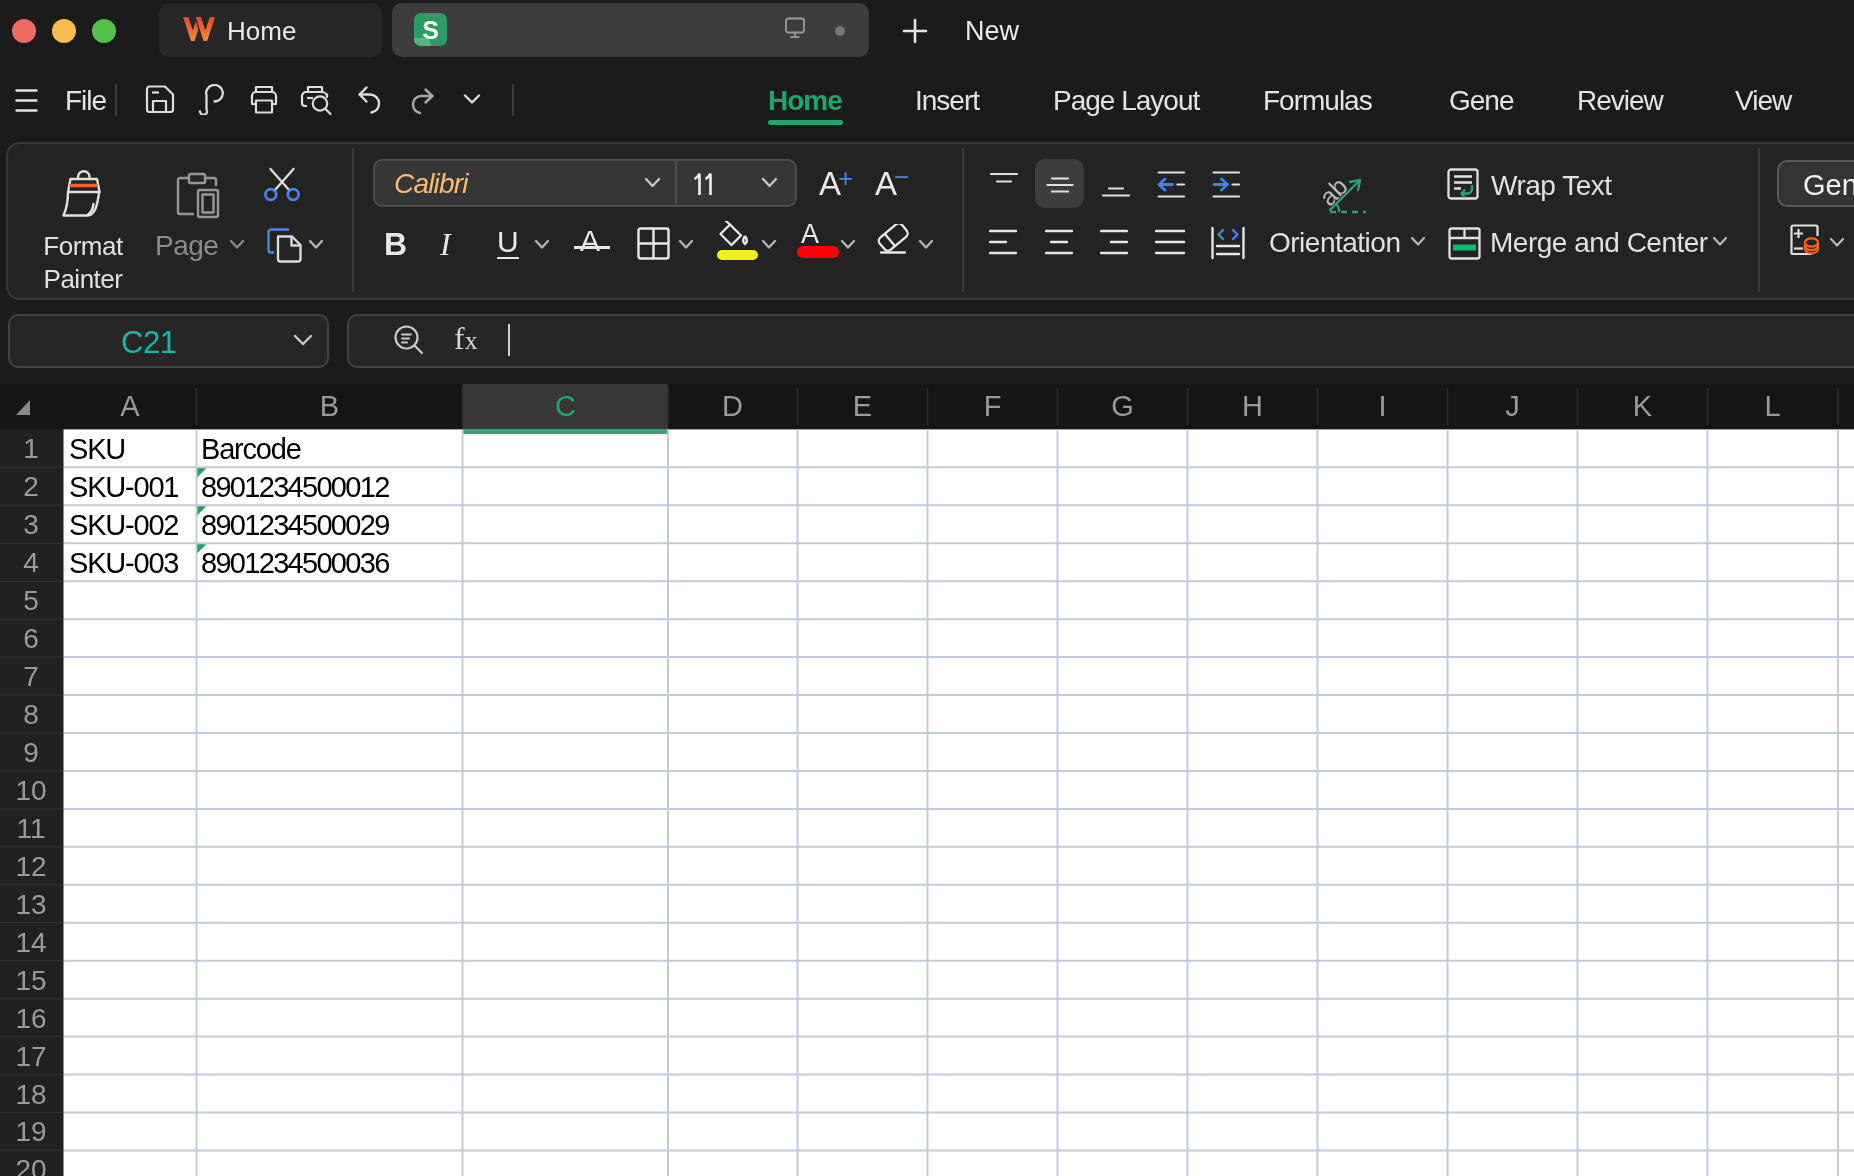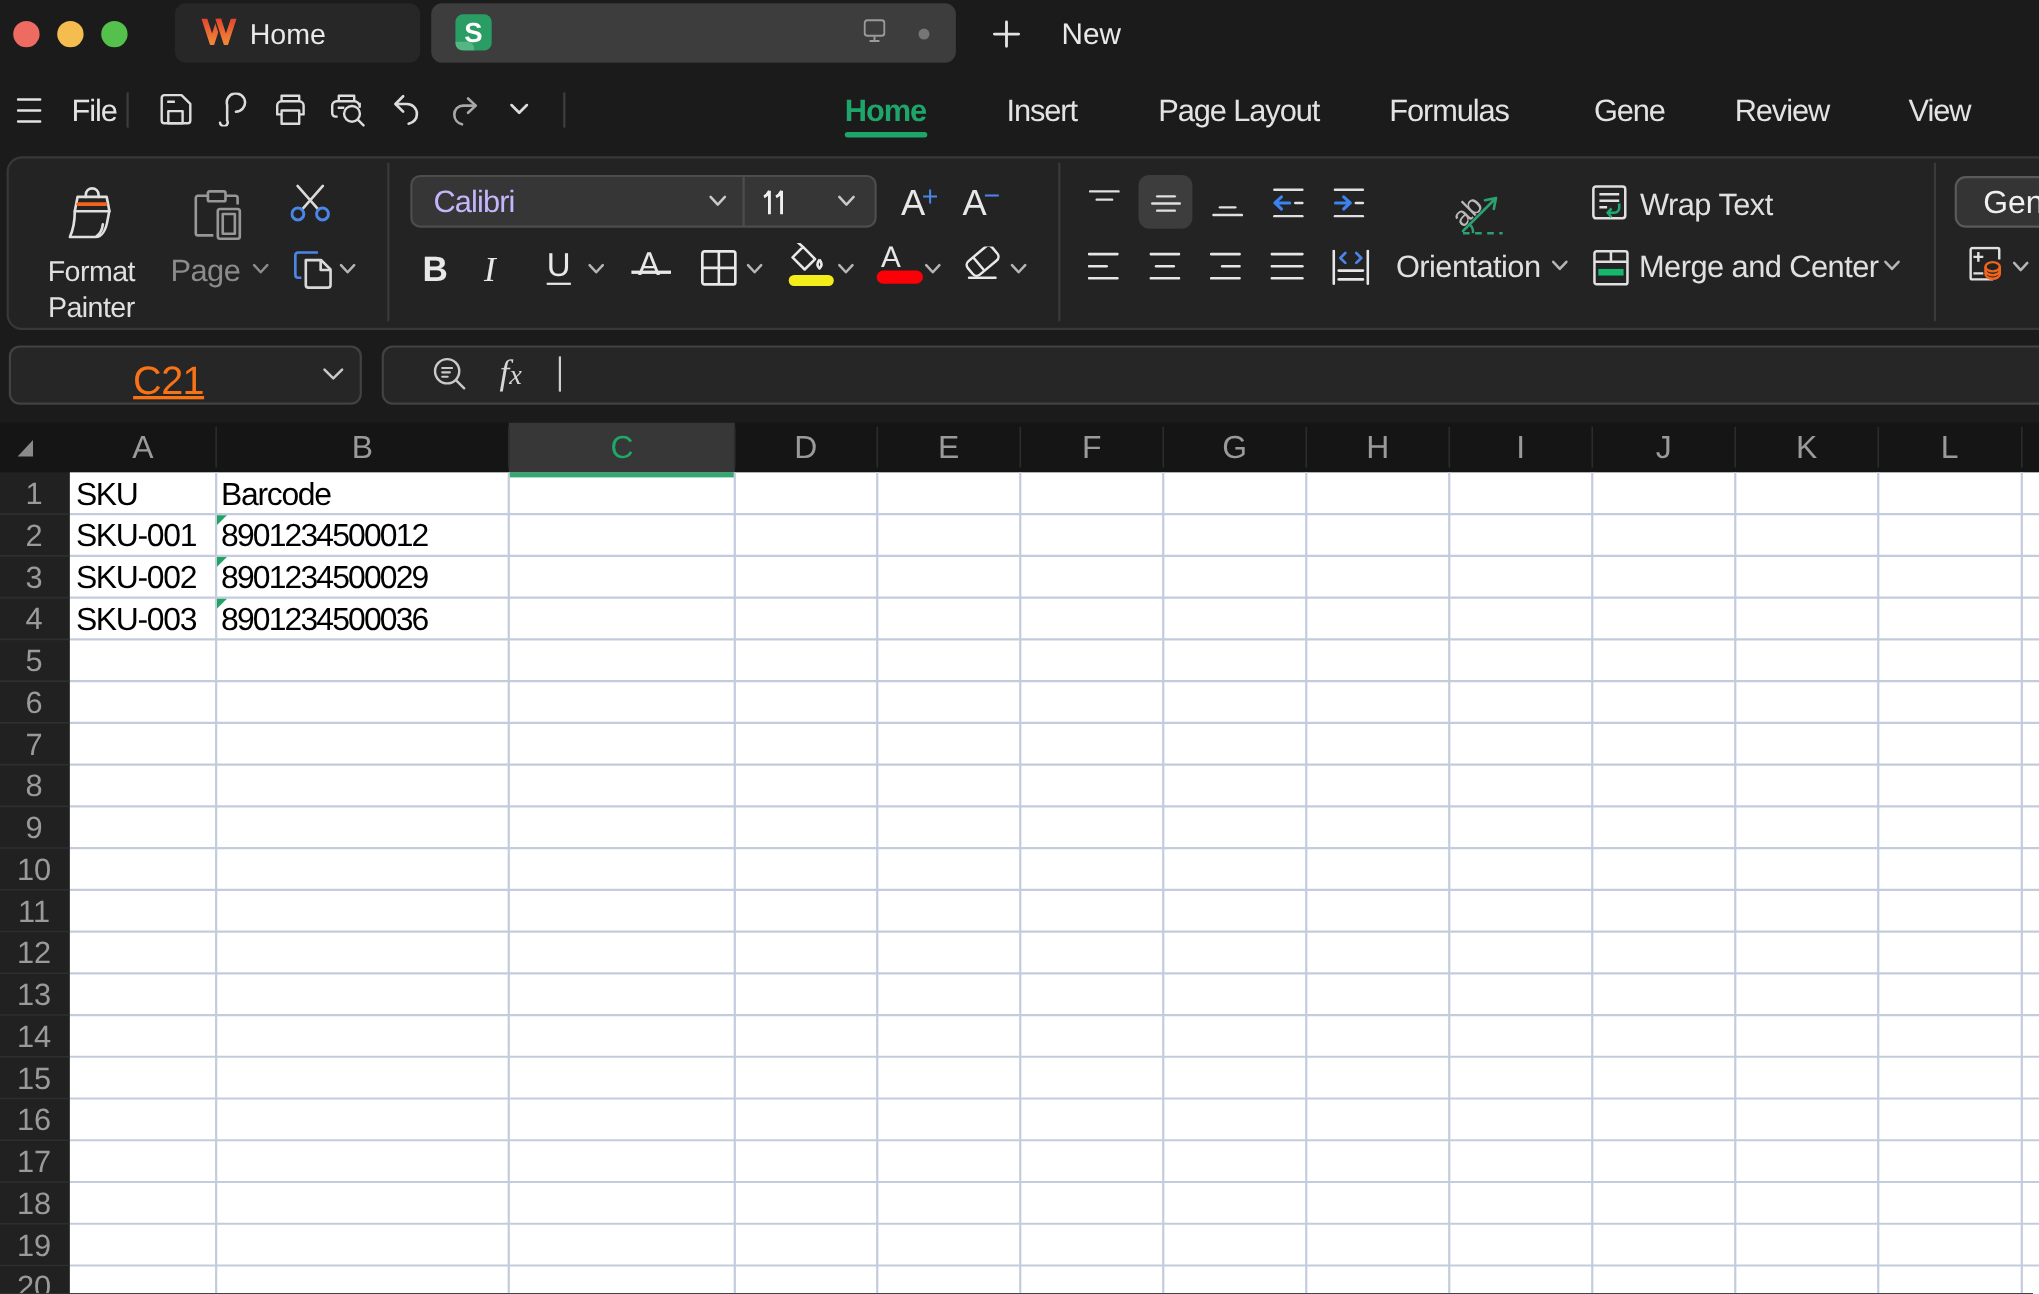--- a/index.html
+++ b/index.html
@@ -168,21 +168,21 @@
   <div class="abs" style="left:308px;top:239px;">
     <svg width="16" height="11" viewBox="0 0 16 11" fill="none" stroke="#b5b5b5" stroke-width="2.3" stroke-linecap="round" stroke-linejoin="round">
         <path d="M2 2 L8 8.5 L14 2"></path>
       </svg>
   </div>
 
   <div class="abs sep-v" style="left:352px;top:148px;height:144px;background:#3a3a3a;"></div>
 
   <div class="abs" style="left:373px;top:159px;width:424px;height:48px;background:#363636;border:2px solid #4d4d4d;border-radius:9px;"></div>
   <div class="abs" style="left:675px;top:160px;width:2px;height:46px;background:#4d4d4d;"></div>
-  <div class="abs" style="left:394px;top:168px;font-size:28px;letter-spacing:-0.8px;color:#c4b5fd;">Calibri</div>
+  <div class="abs" style="left:394px;top:168px;font-size:28px;letter-spacing:-0.8px;color:#fdba74;font-style:italic;">Calibri</div>
   <div class="abs" style="left:644px;top:177px;">
     <svg width="17" height="12" viewBox="0 0 17 12" fill="none" stroke="#c9c9c9" stroke-width="2.3" stroke-linecap="round" stroke-linejoin="round">
         <path d="M2 2 L8.5 9 L15 2"></path>
       </svg>
   </div>
   <div class="abs" style="left:694px;top:172px;">
       <svg width="22" height="23" viewBox="0 0 22 23" fill="none" stroke="#f0f0f0" stroke-width="2.6">
         <path d="M5.5 1.5 V23 M5.5 1.5 C4 4.5 2.5 6 0.5 7 M16.5 1.5 V23 M16.5 1.5 C15 4.5 13.5 6 11.5 7"></path>
       </svg>
     </div>
@@ -377,35 +377,35 @@
       <path d="M15 22 c0 2.3 2.9 4.2 6.5 4.2 s6.5 -1.9 6.5 -4.2" stroke="#f2641e"></path>
     </svg>
   </div>
   <div class="abs" style="left:1829px;top:237px;">
     <svg width="16" height="11" viewBox="0 0 16 11" fill="none" stroke="#b5b5b5" stroke-width="2.3" stroke-linecap="round" stroke-linejoin="round">
         <path d="M2 2 L8 8.5 L14 2"></path>
       </svg>
   </div>
 
   <div class="abs" style="left:8px;top:314px;width:321px;height:54px;background:#262626;border:2px solid #424242;border-radius:10px;"></div>
-  <div class="abs" style="left:121px;top:325px;font-size:36px;letter-spacing:-0.5px;color:#f97316;text-decoration:underline;">C21</div>
+  <div class="abs" style="left:121px;top:325px;font-size:31px;letter-spacing:-0.5px;color:#14b8a6;">C21</div>
   <div class="abs" style="left:293px;top:334px;">
       <svg width="20" height="13" viewBox="0 0 20 13" fill="none" stroke="#c9c9c9" stroke-width="2.3" stroke-linecap="round" stroke-linejoin="round">
         <path d="M2 2 L10 10 L18 2"></path>
       </svg>
     </div>
   <div class="abs" style="left:347px;top:314px;width:1517px;height:54px;background:#262626;border:2px solid #424242;border-radius:10px;"></div>
   <div class="abs" style="left:393px;top:324px;">
       <svg width="32" height="32" viewBox="0 0 32 32" fill="none" stroke="#c9c9c9" stroke-width="2.2" stroke-linecap="round">
       <circle cx="13.5" cy="13.5" r="11"></circle>
       <path d="M9 10.5 H18 M9 14.5 H16 M9 18.5 H14" stroke-width="1.9"></path>
       <path d="M21.5 21.5 L29 29"></path>
     </svg>
     </div>
-  <div class="abs" style="left:454px;top:320px;font-size:32px;font-style:italic;font-family:'Liberation Serif',serif;color:#d6d6d6;">f<span style="font-size:26px;">x</span></div>
+  <div class="abs" style="left:454px;top:320px;font-size:32px;font-family:'Liberation Serif',serif;color:#d6d6d6;">f<span style="font-size:26px;">x</span></div>
   <div class="abs" style="left:508px;top:324px;width:2px;height:32px;background:#cfcfcf;"></div>
 
   <svg class="abs" style="left:0;top:384px;" width="1854" height="792" viewBox="0 0 1854 792" font-family="Liberation Sans">
 <rect x="0" y="0" width="1854" height="45.4" fill="#151515"></rect>
 <rect x="0" y="45.4" width="63.5" height="746.6" fill="#212121"></rect>
 <rect x="63.5" y="45.4" width="1790.5" height="746.6" fill="#ffffff"></rect>
 <rect x="462.5" y="0" width="205.5" height="45.4" fill="#373737"></rect>
 <rect x="462.5" y="45.4" width="205.5" height="4.6" fill="#35a871"></rect>
 <polygon points="30,16 30,31 16,31" fill="#8a8a8a"></polygon>
 <line x1="196.5" y1="4" x2="196.5" y2="41" stroke="#2c2c2c" stroke-width="1.5"></line>

